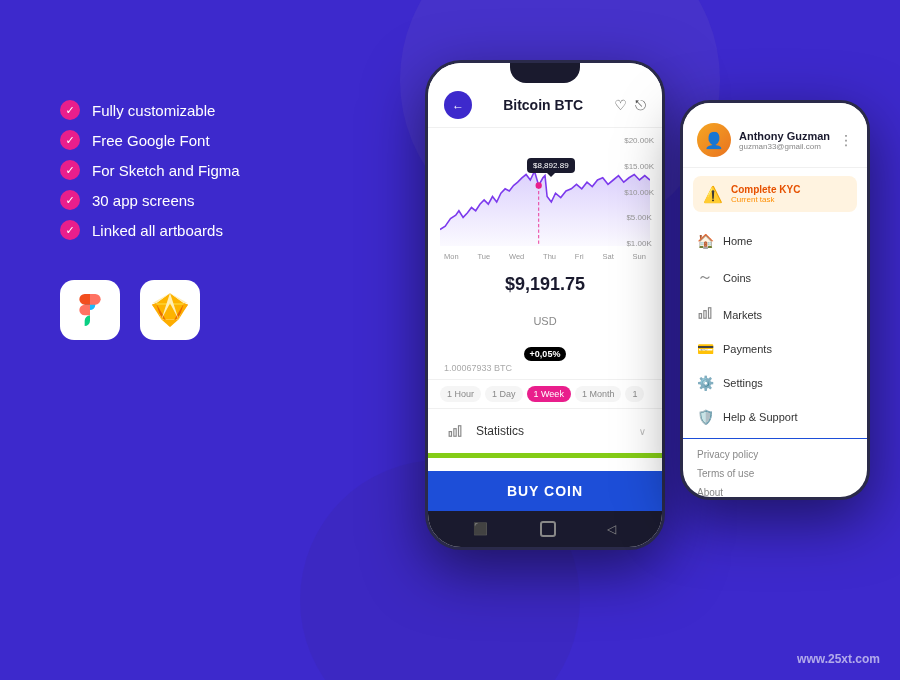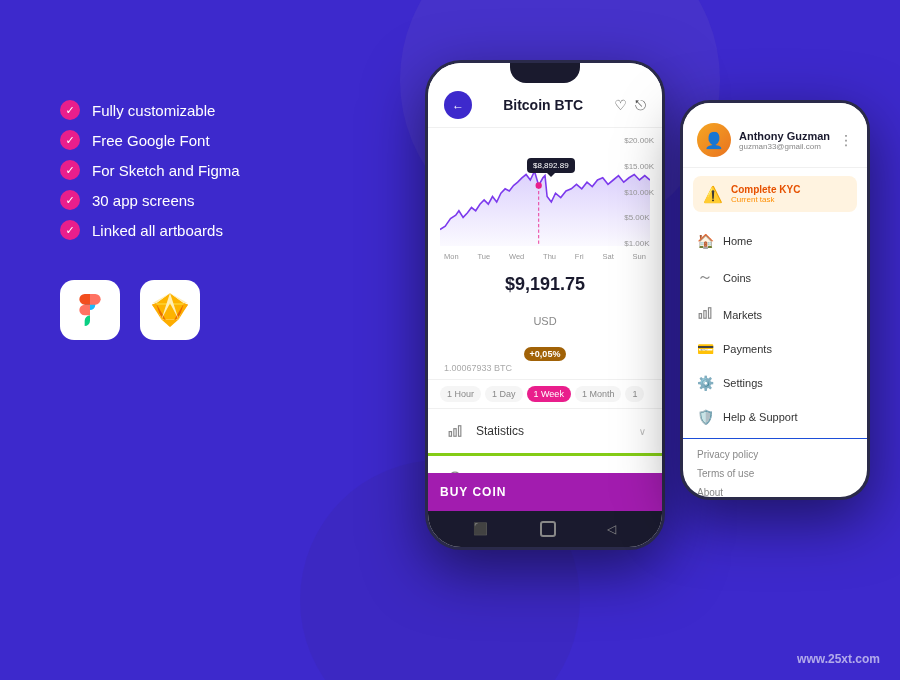--- a/index.html
+++ b/index.html
@@ -165,20 +165,21 @@
       font-size: 14px;
       color: #555;
     }
 
     
     .chart-area {
       padding: 8px 12px 4px;
       position: relative;
       height: 140px;
       background: #fff;
+      text-align: center;
     }
     .chart-y-labels {
       position: absolute;
       right: 8px;
       top: 8px;
       bottom: 20px;
       display: flex;
       flex-direction: column;
       justify-content: space-between;
       font-size: 8px;
@@ -232,21 +233,21 @@
     .price-value {
       font-size: 18px;
       font-weight: 800;
       color: #1a1a2e;
     }
     .price-currency {
       font-size: 11px;
       color: #888;
     }
     .price-change {
-      background: #a16207;
+      background: #000000;
       color: #fff;
       font-size: 9px;
       padding: 2px 6px;
       border-radius: 10px;
       font-weight: 700;
     }
     .price-btc {
       font-size: 9px;
       color: #aaa;
       margin-top: 2px;
@@ -274,21 +275,21 @@
 
     
     .menu-items {
       flex: 1;
       overflow: hidden;
     }
     .menu-item {
       display: flex;
       align-items: center;
       padding: 11px 16px;
-      border-bottom: 3px solid #84cc16;
+      border-bottom: 5px solid #84cc16;
       justify-content: space-between;
     }
     .menu-item-left {
       display: flex;
       align-items: center;
       gap: 10px;
     }
     .menu-item-icon {
       width: 22px;
       height: 22px;
@@ -303,24 +304,25 @@
       color: #333;
       font-weight: 500;
     }
     .menu-item-chevron {
       font-size: 10px;
       color: #bbb;
     }
 
     
     .buy-btn {
-      background: #a21caf;
+      background: #1d4ed8;
       color: #fff;
+      text-align: center;
       padding: 12px;
-      font-size: 12px;
+      font-size: 14px;
       font-weight: 800;
       letter-spacing: 1px;
     }
 
     
     .phone-bottom {
       background: #1a1a2e;
       display: flex;
       justify-content: space-around;
       padding: 10px 20px;

